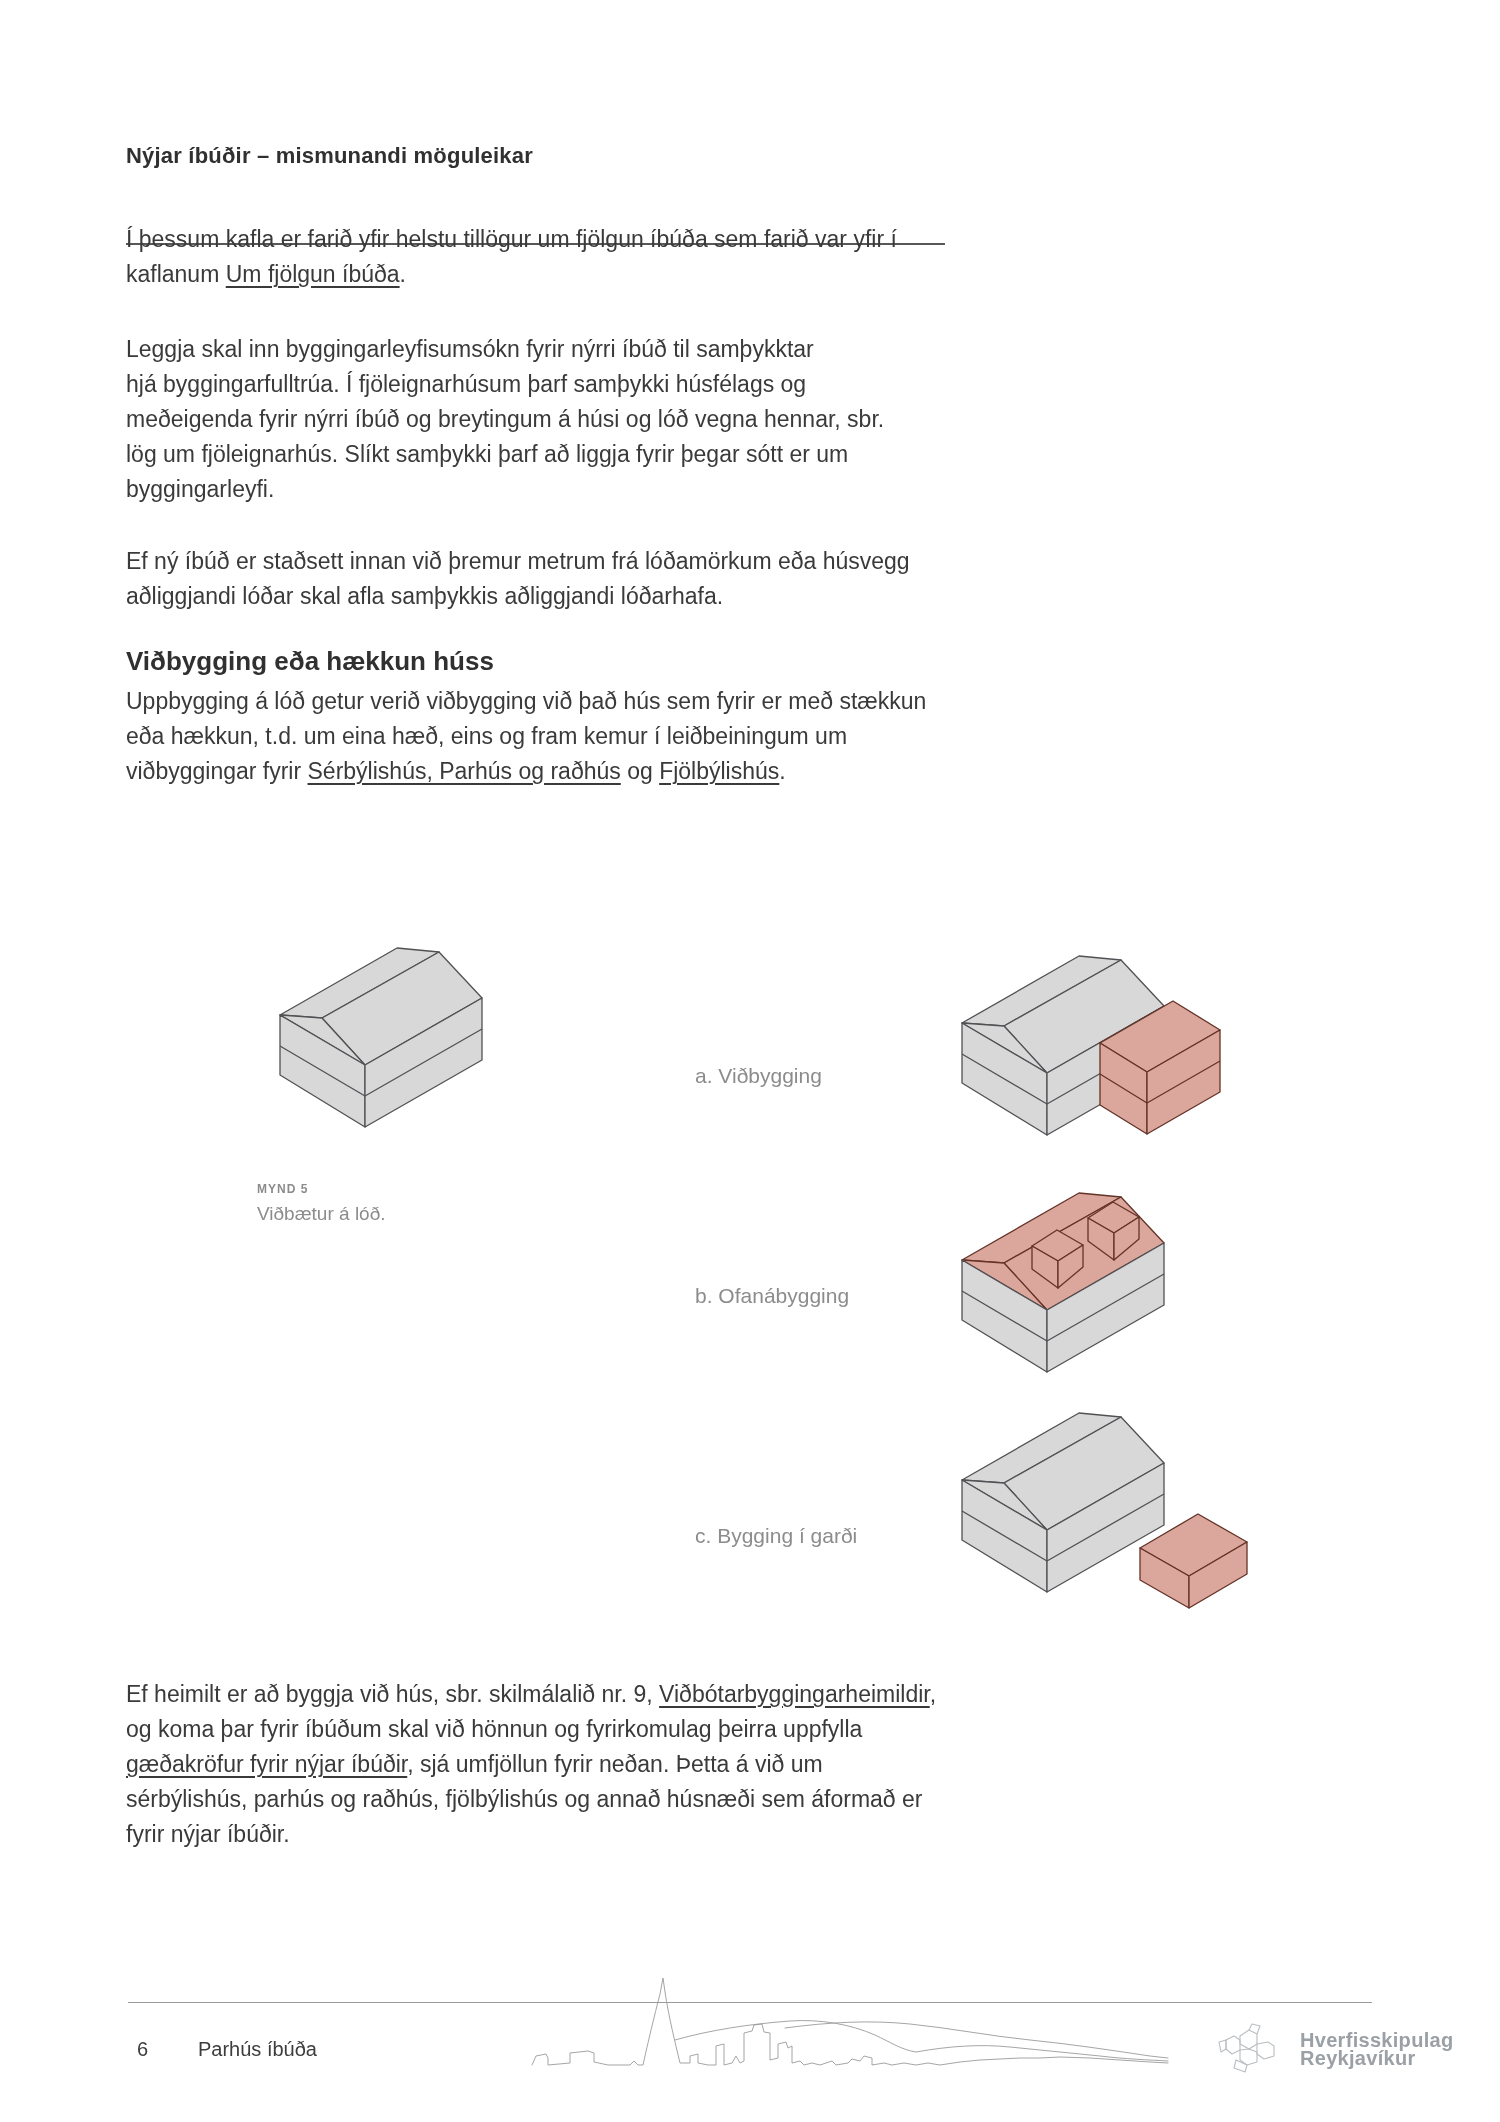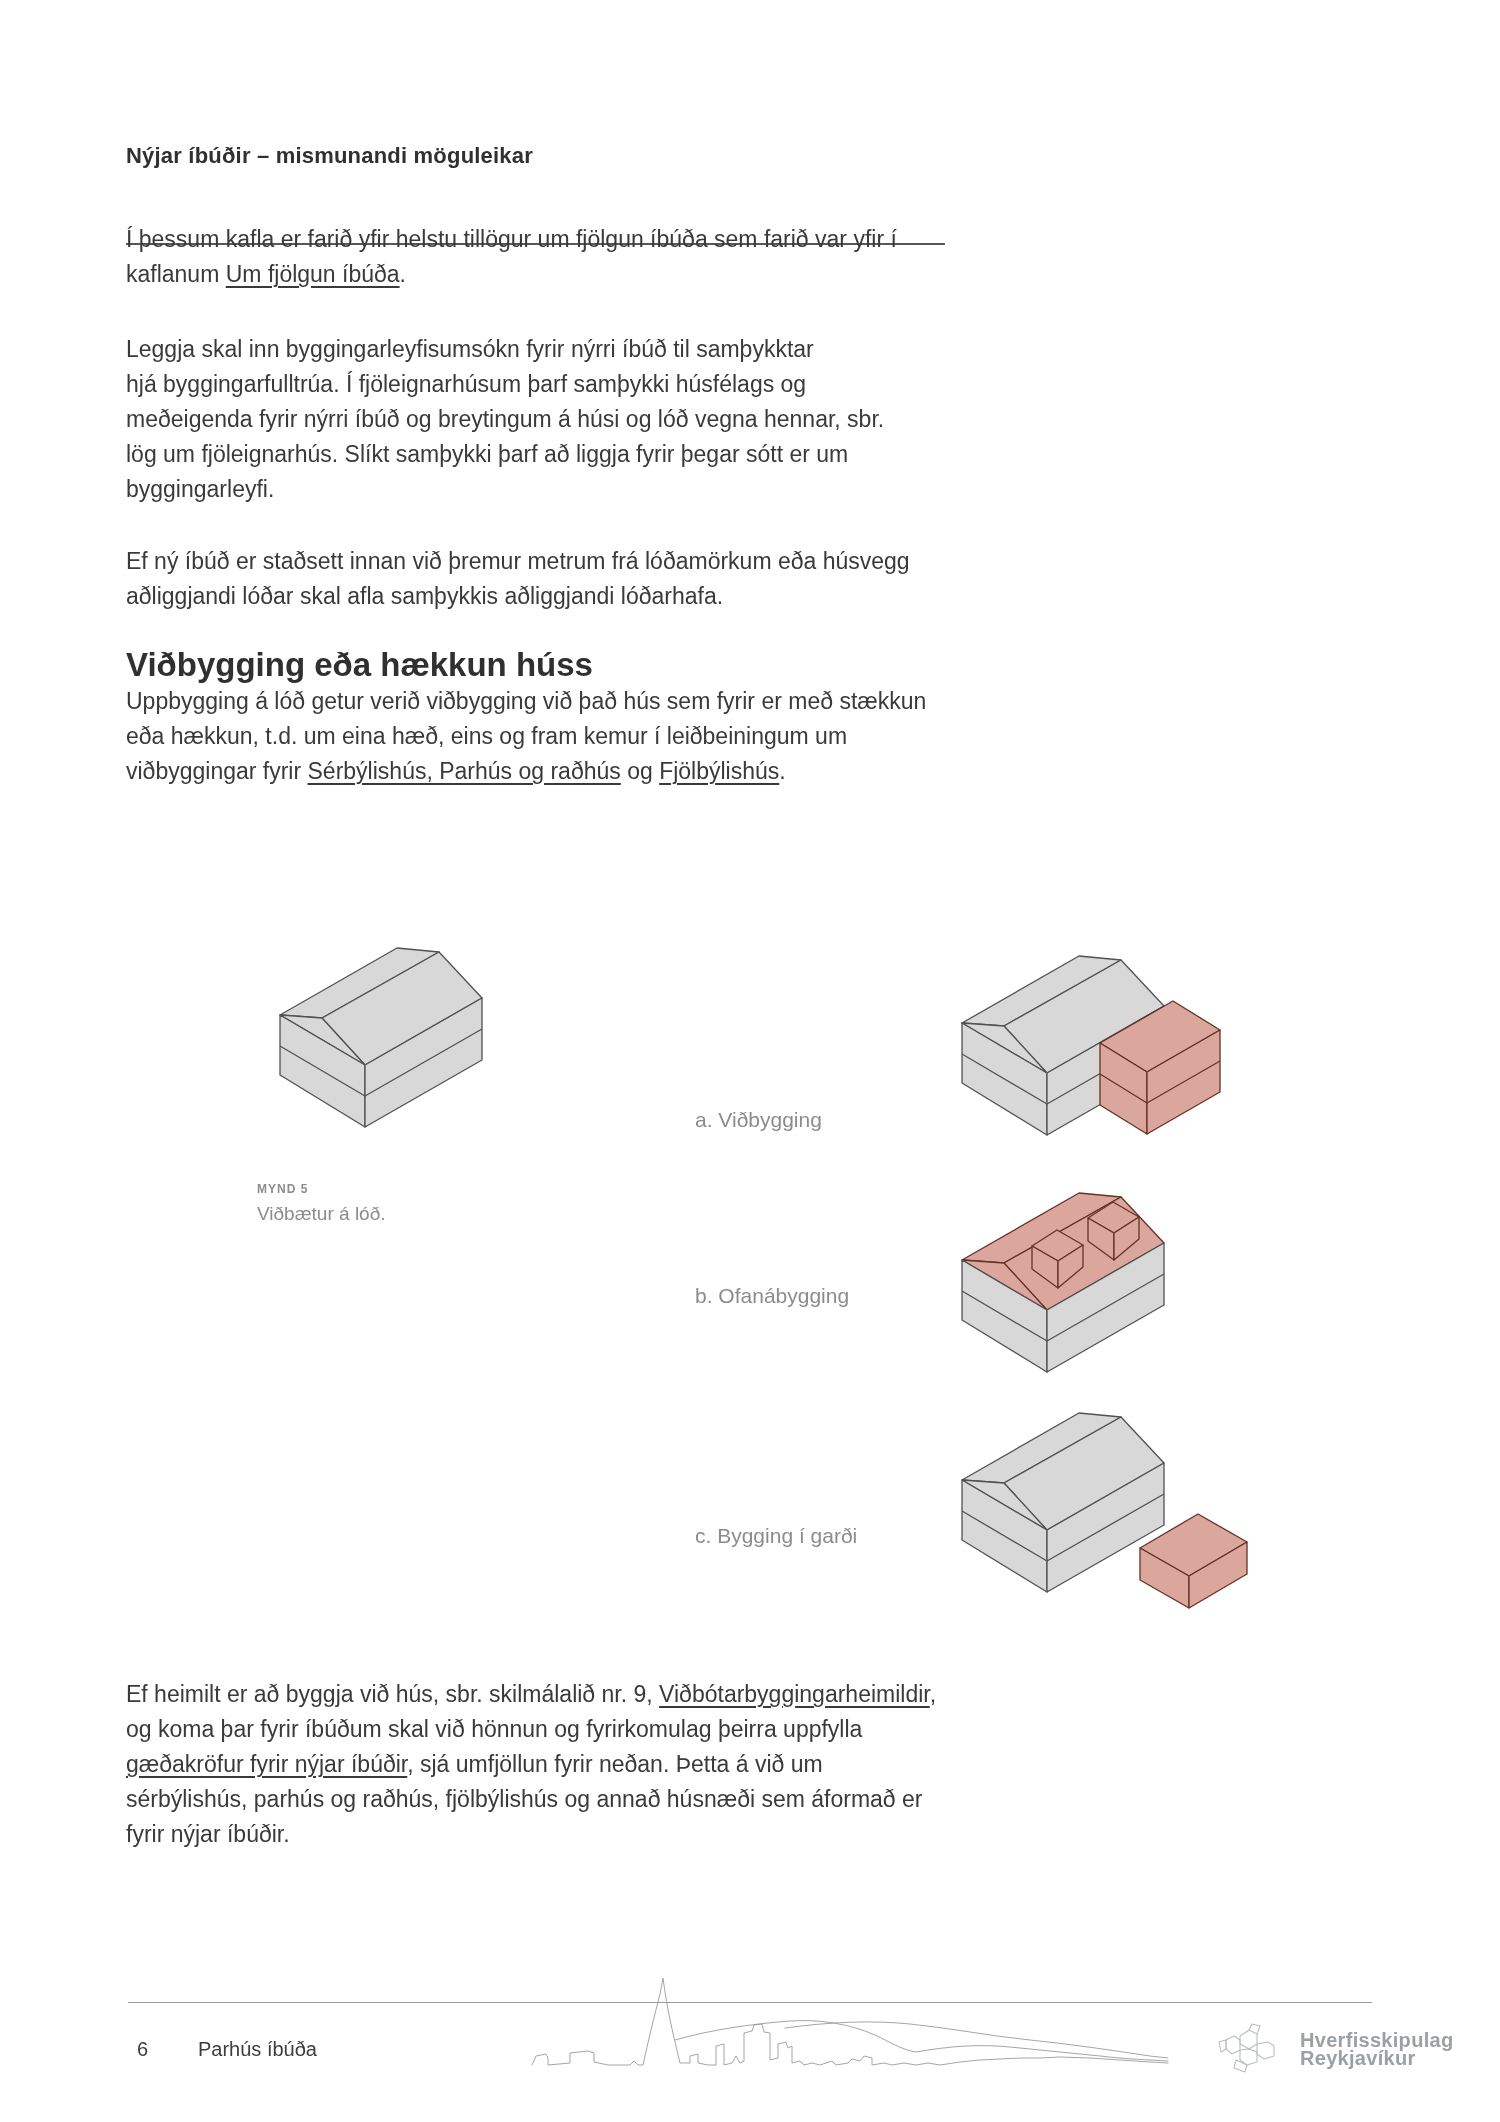--- a/index.html
+++ b/index.html
@@ -5,21 +5,21 @@
   html,body{margin:0;padding:0;background:#e8e8e8;}
   .page{
     position:relative;width:1500px;height:2122px;background:#ffffff;
     font-family:"Liberation Sans","DejaVu Sans",sans-serif;
     color:var(--text,#3a3a3a);overflow:hidden;margin:0 auto;
   }
   .abs{position:absolute;}
   .title{font-size:22px;font-weight:700;letter-spacing:.2px;color:#303030;}
   .title-rule{height:2px;background:var(--rule,#58585a);}
   p.body{font-size:23px;line-height:35px;margin:0;white-space:pre-line;}
-  .h2{font-size:33px;font-weight:700;color:#303030;}
+  .h2{font-size:26px;font-weight:700;color:#303030;}
   a.link{color:inherit;text-decoration:underline;text-decoration-thickness:1.5px;text-underline-offset:4px;cursor:pointer;}
   .fig-label{font-size:21px;color:var(--muted,#8c8c8c);}
   .cap-label{font-size:12px;font-weight:700;letter-spacing:1px;color:var(--muted,#8c8c8c);}
   .cap-text{font-size:19px;color:var(--muted,#8c8c8c);margin-top:7px;}
   .footer-rule{height:1px;background:#9a9a9a;}
   .footer-text{font-size:20px;color:#3d3d3d;}
   .logo-text{font-size:20px;line-height:18px;font-weight:700;color:#9aa0a5;letter-spacing:.3px;}
   svg .wall{fill:var(--house-fill,#d8d8d8);stroke:var(--house-stroke,#515155);stroke-width:1.3;stroke-linejoin:round;}
   svg .floorline{fill:none;stroke:var(--house-stroke,#515155);stroke-width:1.3;stroke-linejoin:round;}
   svg .add{fill:var(--add-fill,#dba79d);stroke:var(--add-stroke,#643226);stroke-width:1.3;stroke-linejoin:round;}
@@ -55,21 +55,21 @@
 
   <svg class="abs" style="left:279px;top:947px;" width="204" height="181" viewBox="-1 -1 204 181">
     <polygon class="wall" points="0,67 117,0 159,4 42,70"></polygon>
     <polygon class="wall" points="42,70 159,4 202,50 85,117"></polygon>
     <polygon class="wall" points="0,67 42,70 85,117"></polygon>
     <polygon class="wall" points="0,67 85,117 85,179 0,127"></polygon>
     <polygon class="wall" points="85,117 202,50 202,112 85,179"></polygon>
     <path class="floorline" d="M0,98 L85,148 L202,81"></path>
   </svg>
 
-  <div class="abs fig-label" style="left:695px;top:1108px;">a. Viðbygging</div>
+  <div class="abs fig-label" style="left:695px;top:1064px;">a. Viðbygging</div>
   <svg class="abs" style="left:960px;top:954px;" width="269" height="184" viewBox="30 34 269 184">
     <polygon class="wall" points="32,103 149,36 191,40 74,106"></polygon>
     <polygon class="wall" points="74,106 191,40 234,86 117,153"></polygon>
     <polygon class="wall" points="32,103 74,106 117,153"></polygon>
     <polygon class="wall" points="32,103 117,153 117,215 32,163"></polygon>
     <polygon class="wall" points="117,153 234,86 234,148 117,215"></polygon>
     <path class="floorline" d="M32,134 L117,184 L234,117"></path>
     <polygon class="add" points="170,123 243,81 290,110 217,152"></polygon>
     <polygon class="add" points="170,123 217,152 217,214 170,185"></polygon>
     <polygon class="add" points="217,152 290,110 290,172 217,214"></polygon>

